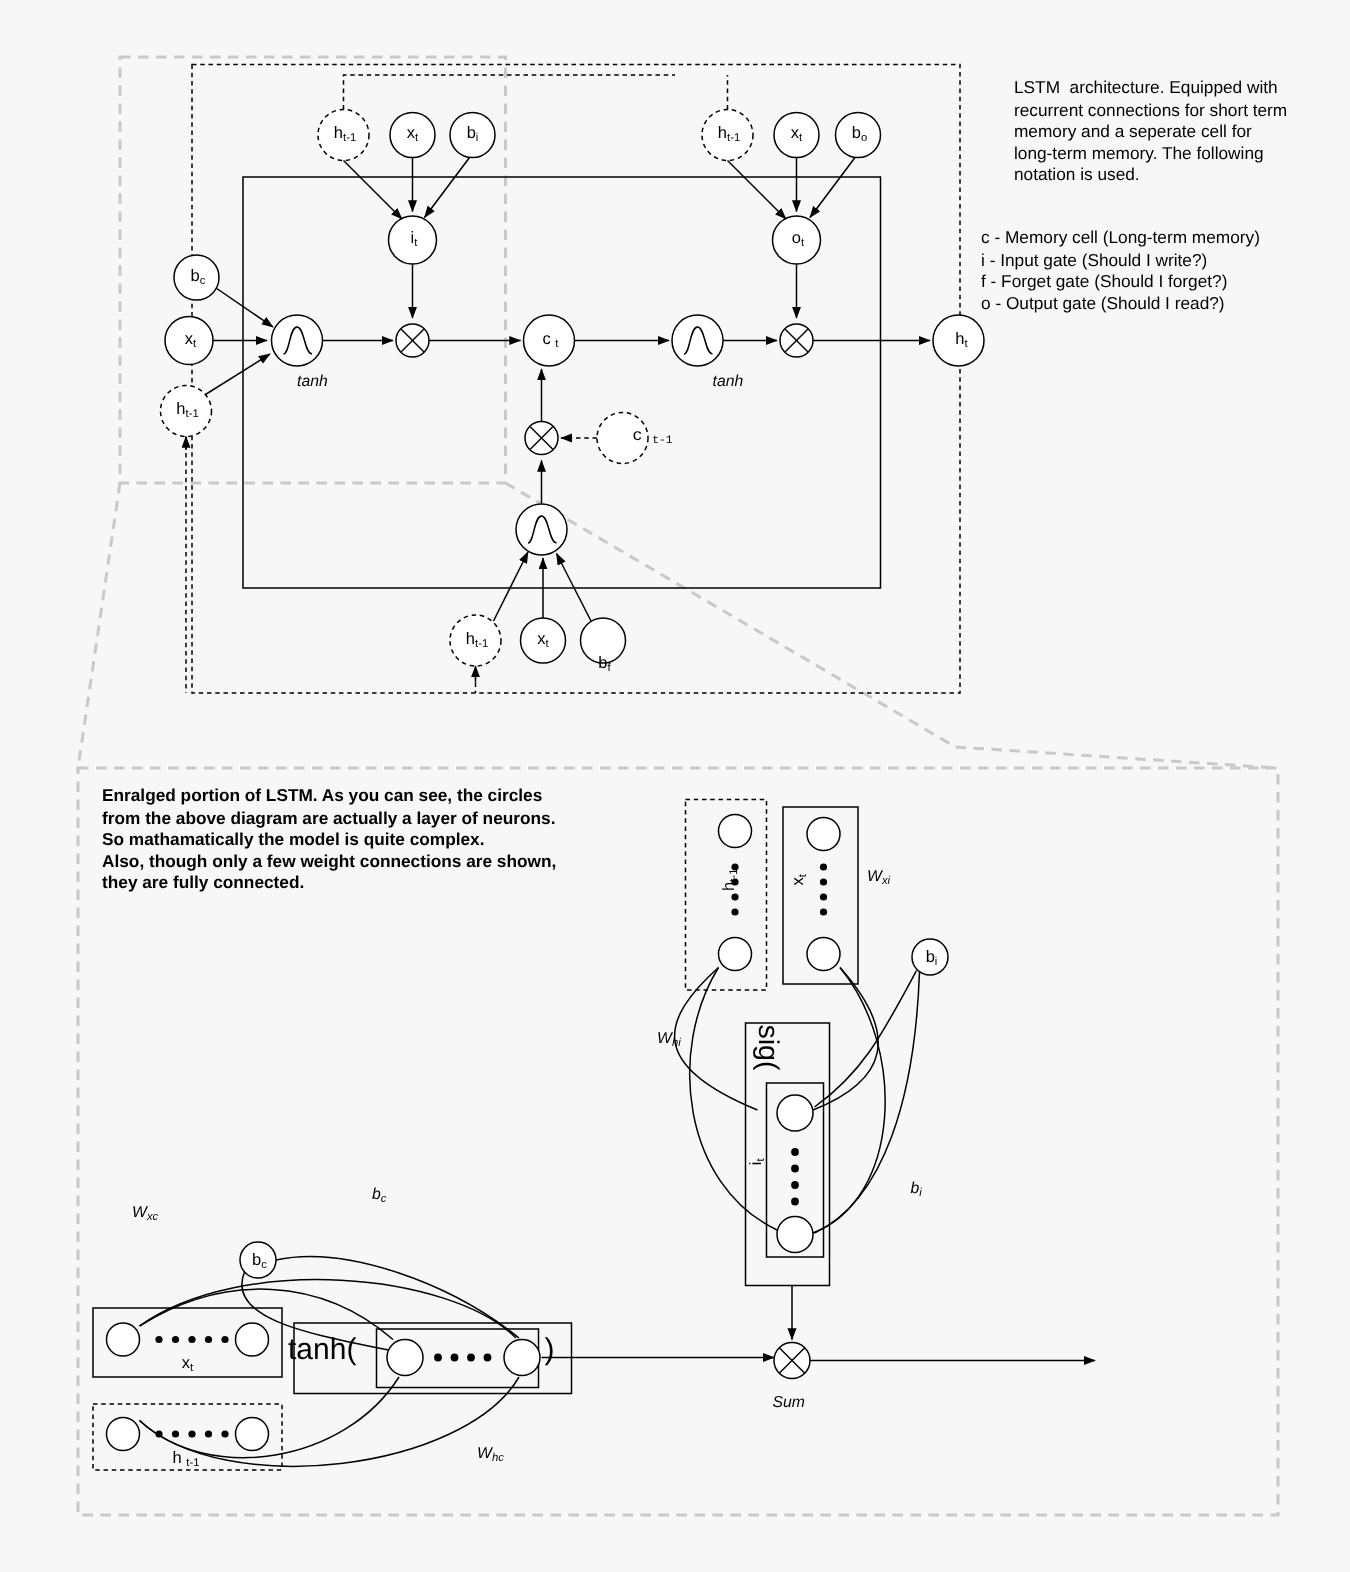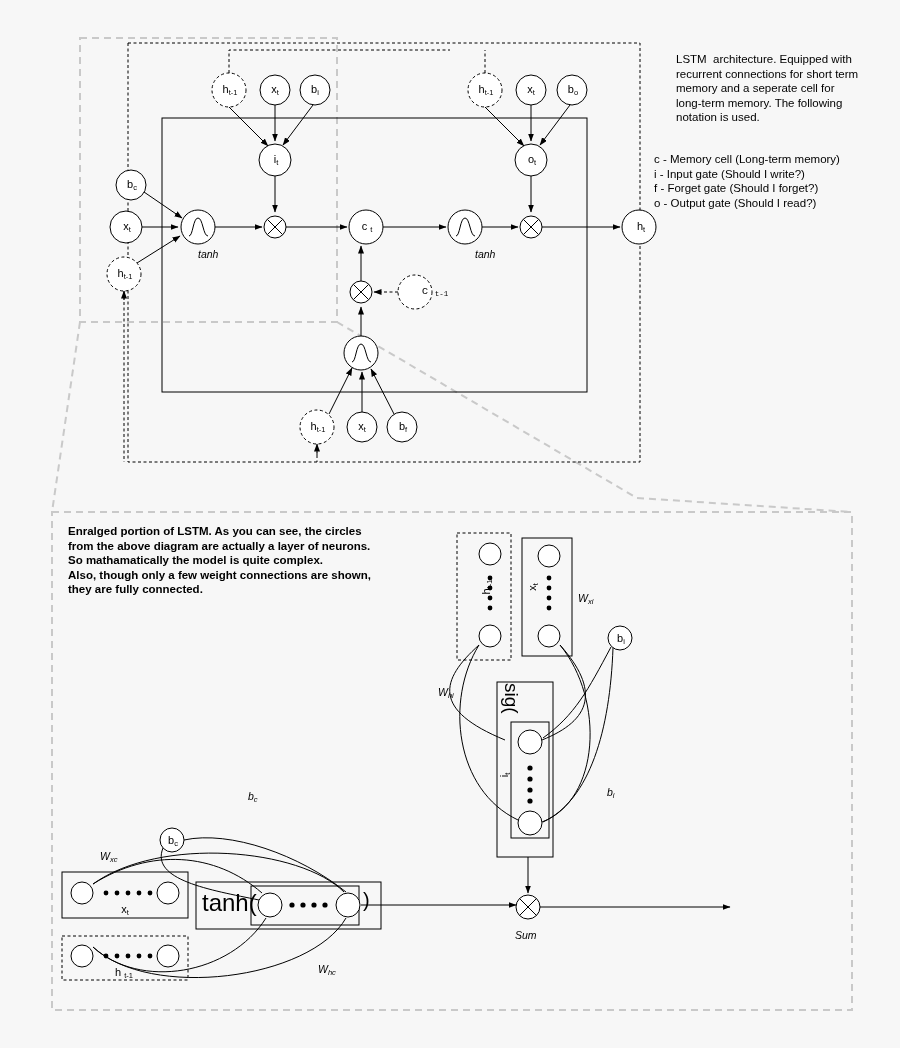--- a/index.html
+++ b/index.html
@@ -356,37 +356,37 @@
 
 <div class="txt small-label" style="left:198px; top:248px;">tanh</div>
 <div class="txt small-label" style="left:475px; top:248px;">tanh</div>
 
 <div class="txt node-label" style="left:355px; top:220px; width:24px;text-align:center;">c <span class="sub">t</span></div>
 <div class="txt node-label" style="left:419px; top:285px; width:32px;font-family:Liberation Mono, monospace;">c <span class="sub">t-1</span></div>
 <div class="txt node-label" style="left:630px; top:220px; width:22px;">h<span class="sub">t</span></div>
 
 <div class="txt node-label" style="left:302px; top:420px; width:32px;">h<span class="sub">t-1</span></div>
 <div class="txt node-label" style="left:352px; top:420px; width:20px;">x<span class="sub">t</span></div>
-<div class="txt node-label" style="left:392px; top:420px; width:22px;">b<span class="sub">f</span></div>
+<div class="txt node-label" style="left:392px; top:436px; width:22px;">b<span class="sub">f</span></div>
 
 <div class="txt node-label" style="left:472px; top:580px; width:30px; transform: rotate(-90deg); transform-origin: 50% 50%;">h<span class="sub">t-1</span></div>
 <div class="txt node-label" style="left:518px; top:580px; width:30px; transform: rotate(-90deg); transform-origin: 50% 50%;">x<span class="sub">t</span></div>
 
-<div class="txt small-label" style="left:578px; top:592px;">W<span class="sub">xi</span></div>
+<div class="txt small-label" style="left:578px; top:578px;">W<span class="sub">xi</span></div>
 <div class="txt small-label" style="left:438px; top:686px;text-align:right;">W<span class="sub">hi</span></div>
 <div class="txt small-label" style="left:607px; top:786px;">b<span class="sub">i</span></div>
 <div class="txt node-label" style="left:611px; top:632px; width:20px;">b<span class="sub">i</span></div>
 
 <div class="txt" style="left:522px; top:683px; font-size:19px; transform: rotate(90deg); transform-origin: 0 0;">sig(</div>
 <div class="txt node-label" style="left:495px; top:768px; width:20px; transform: rotate(-90deg); transform-origin: 50% 50%;">i<span class="sub">t</span></div>
 
 <div class="txt small-label" style="left:248px; top:790px;">b<span class="sub">c</span></div>
 <div class="txt node-label" style="left:163px; top:834px; width:20px;">b<span class="sub">c</span></div>
-<div class="txt small-label" style="left:88px; top:850px;margin-left:12px;">W<span class="sub">xc</span></div>
+<div class="txt small-label" style="left:88px; top:802px;">W<span class="sub">xc</span></div>
 <div class="txt small-label" style="left:318px; top:963px;">W<span class="sub">hc</span></div>
 
-<div class="txt" style="left:202px; top:889px; font-size:24px;">tanh(</div>
+<div class="txt" style="left:192px; top:889px; font-size:20px;">tanh(</div>
 <div class="txt" style="left:363px; top:889px; font-size:20px;">)</div>
 
 <div class="txt node-label" style="left:112px; top:903px; width:26px;">x<span class="sub">t</span></div>
 <div class="txt node-label" style="left:106px; top:966px; width:36px;">h <span class="sub">t-1</span></div>
 
 <div class="txt small-label" style="left:515px; top:929px;">Sum</div>
 
 </body></html>

